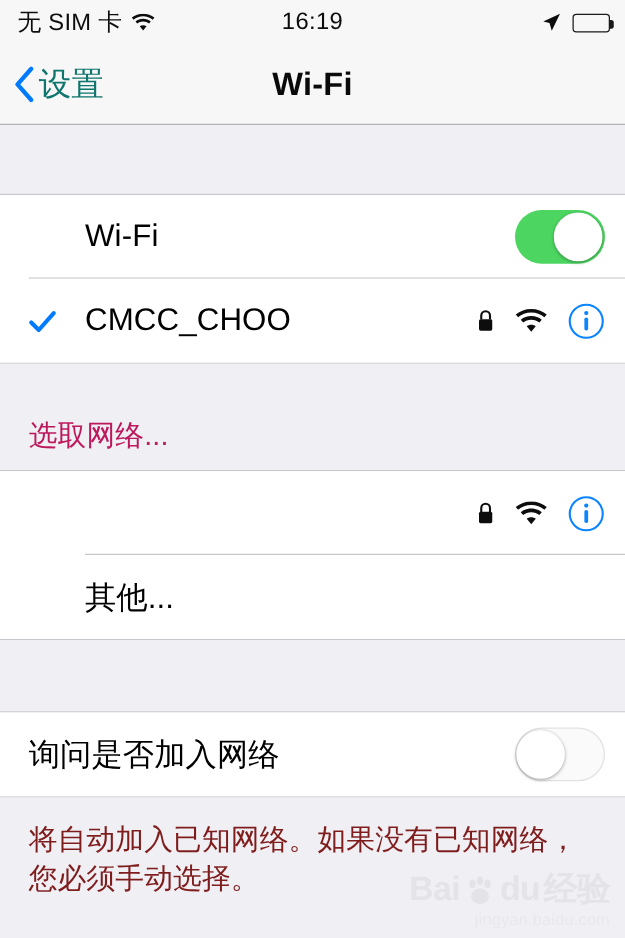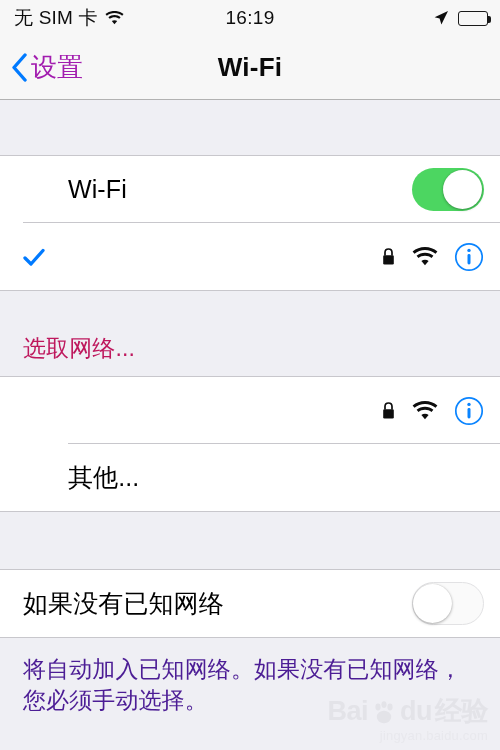--- a/index.html
+++ b/index.html
@@ -103,21 +103,21 @@
     padding-left: 11px;
     cursor: pointer;
   }
   .chev {
     width: 16px;
     height: 29px;
     display: block;
   }
   .nav-back-label {
     font-size: 26px;
-    color: #a21caf;
+    color: #0f766e;
     line-height: 1;
     padding-bottom: 2px;
   }
   .nav-title {
     position: absolute;
     left: 0; right: 0;
     text-align: center;
     font-size: 26px;
     font-weight: bold;
     color: #0a0a0a;
@@ -227,23 +227,22 @@
   
   .footer-wrap {
     position: relative;
     background: #efeff4;
     padding: 18px 36px 0 23px;
     height: 113px;
   }
   .footer-text {
     font-size: 23px;
     line-height: 1.33;
-    color: #4c1d95;
+    color: #7f1d1d;
     letter-spacing: 0.1px;
-    font-family: Liberation Mono, monospace;
   }
 
   
   .watermark {
     position: absolute;
     right: 12px;
     bottom: 8px;
     text-align: right;
     user-select: none;
   }
@@ -322,20 +321,21 @@
         </div>
       </div>
     </div>
 
     <div class="row">
       <span class="row-check">
         <svg class="check" viewBox="0 0 22 18">
           <path d="M2 10 L8 16 L20 2.5" fill="none" stroke="#007aff" stroke-width="3.3" stroke-linecap="round" stroke-linejoin="round"></path>
         </svg>
       </span>
+      <span class="row-label">CMCC_CHOO</span>
       <div class="row-right">
         <span>
           <svg class="lock" viewBox="0 0 15 19">
             <path d="M4.0 8.5 V5.6 C4.0 3.6 5.5 2.0 7.5 2.0 C9.5 2.0 11.0 3.6 11.0 5.6 V8.5" fill="none" stroke="#0d0d0d" stroke-width="1.7"></path>
             <rect x="2.2" y="8.3" width="10.6" height="9.2" rx="1.3" fill="#0d0d0d"></rect>
           </svg>
         </span>
         <span>
           <svg class="wifi-row" viewBox="0 0 26 20">
             <path d="M13 18.3 L9.4 13.9 C10.4 13.1 11.6 12.7 13 12.7 C14.4 12.7 15.6 13.1 16.6 13.9 Z" fill="#0d0d0d"></path>
@@ -387,21 +387,21 @@
 
     <div class="row">
       <span class="row-label indent">其他...</span>
     </div>
   </div>
 
   <div class="gap gap-35"></div>
 
   <div class="group">
     <div class="row">
-      <span class="row-label indent23">如果没有已知网络</span>
+      <span class="row-label indent23">询问是否加入网络</span>
       <div class="row-right">
         <div class="toggle off">
           <span class="knob"></span>
         </div>
       </div>
     </div>
   </div>
 
   <div class="footer-wrap">
     <div class="footer-text">将自动加入已知网络。如果没有已知网络，您必须手动选择。</div>

